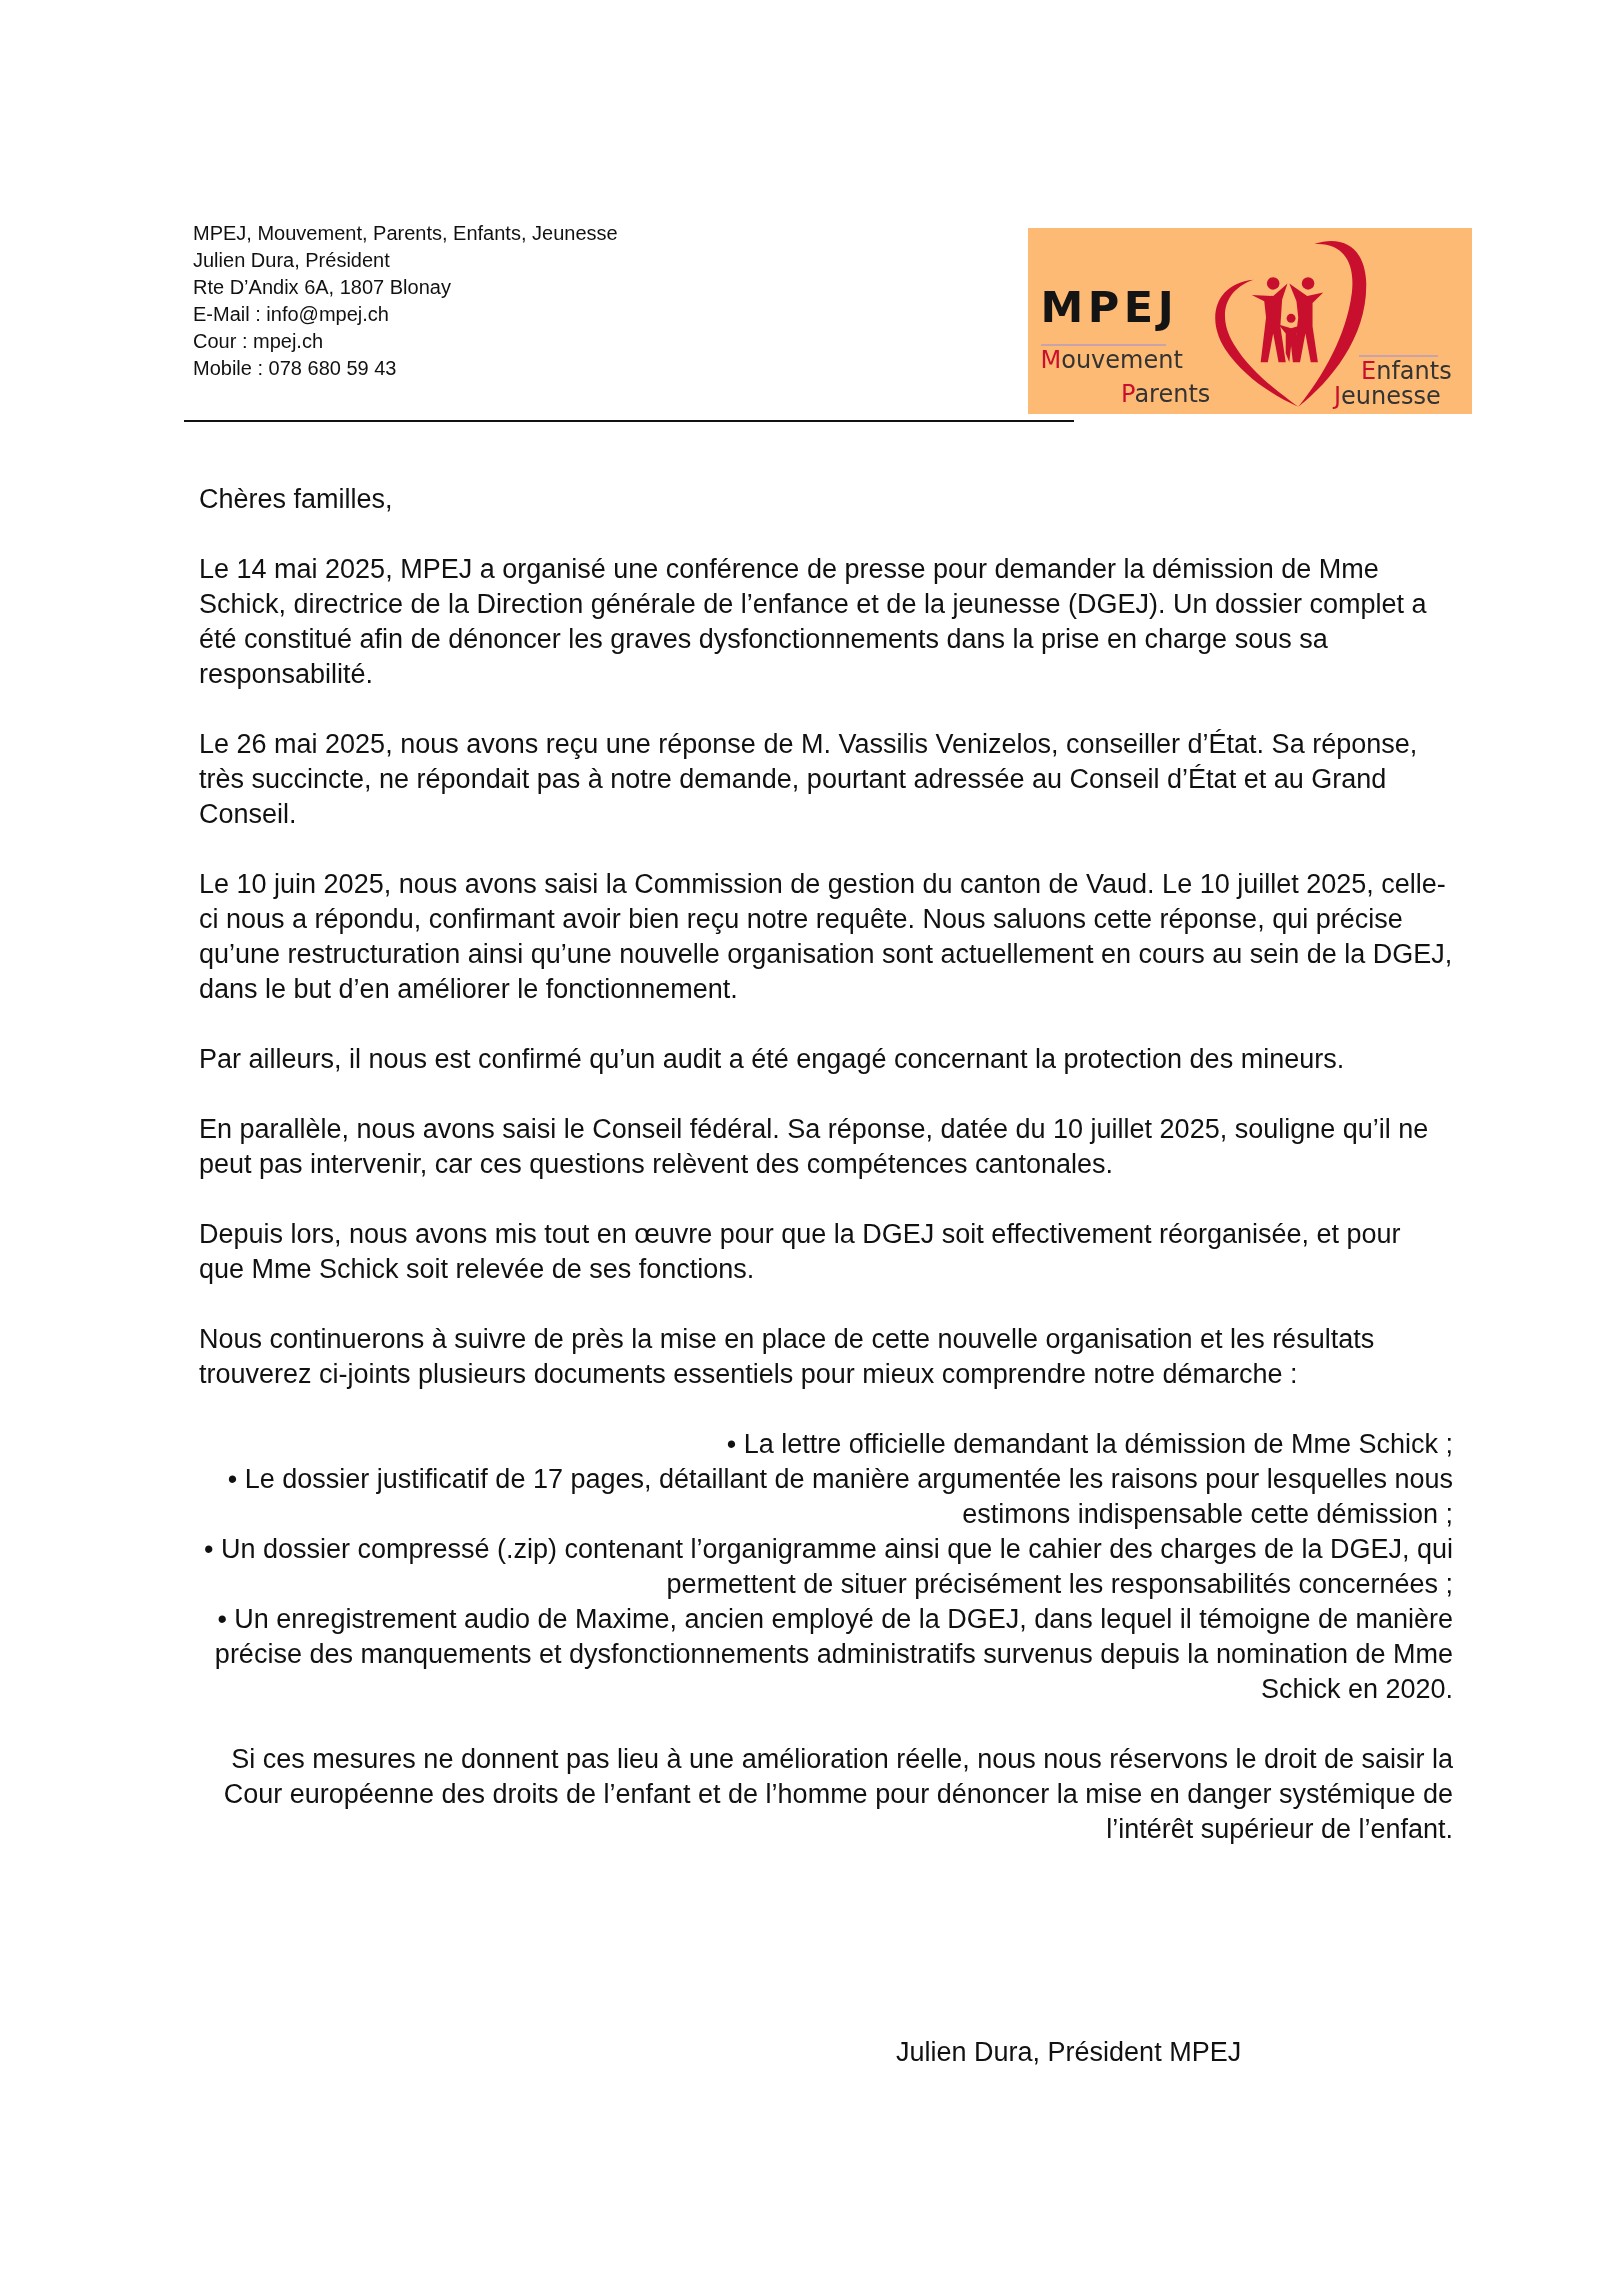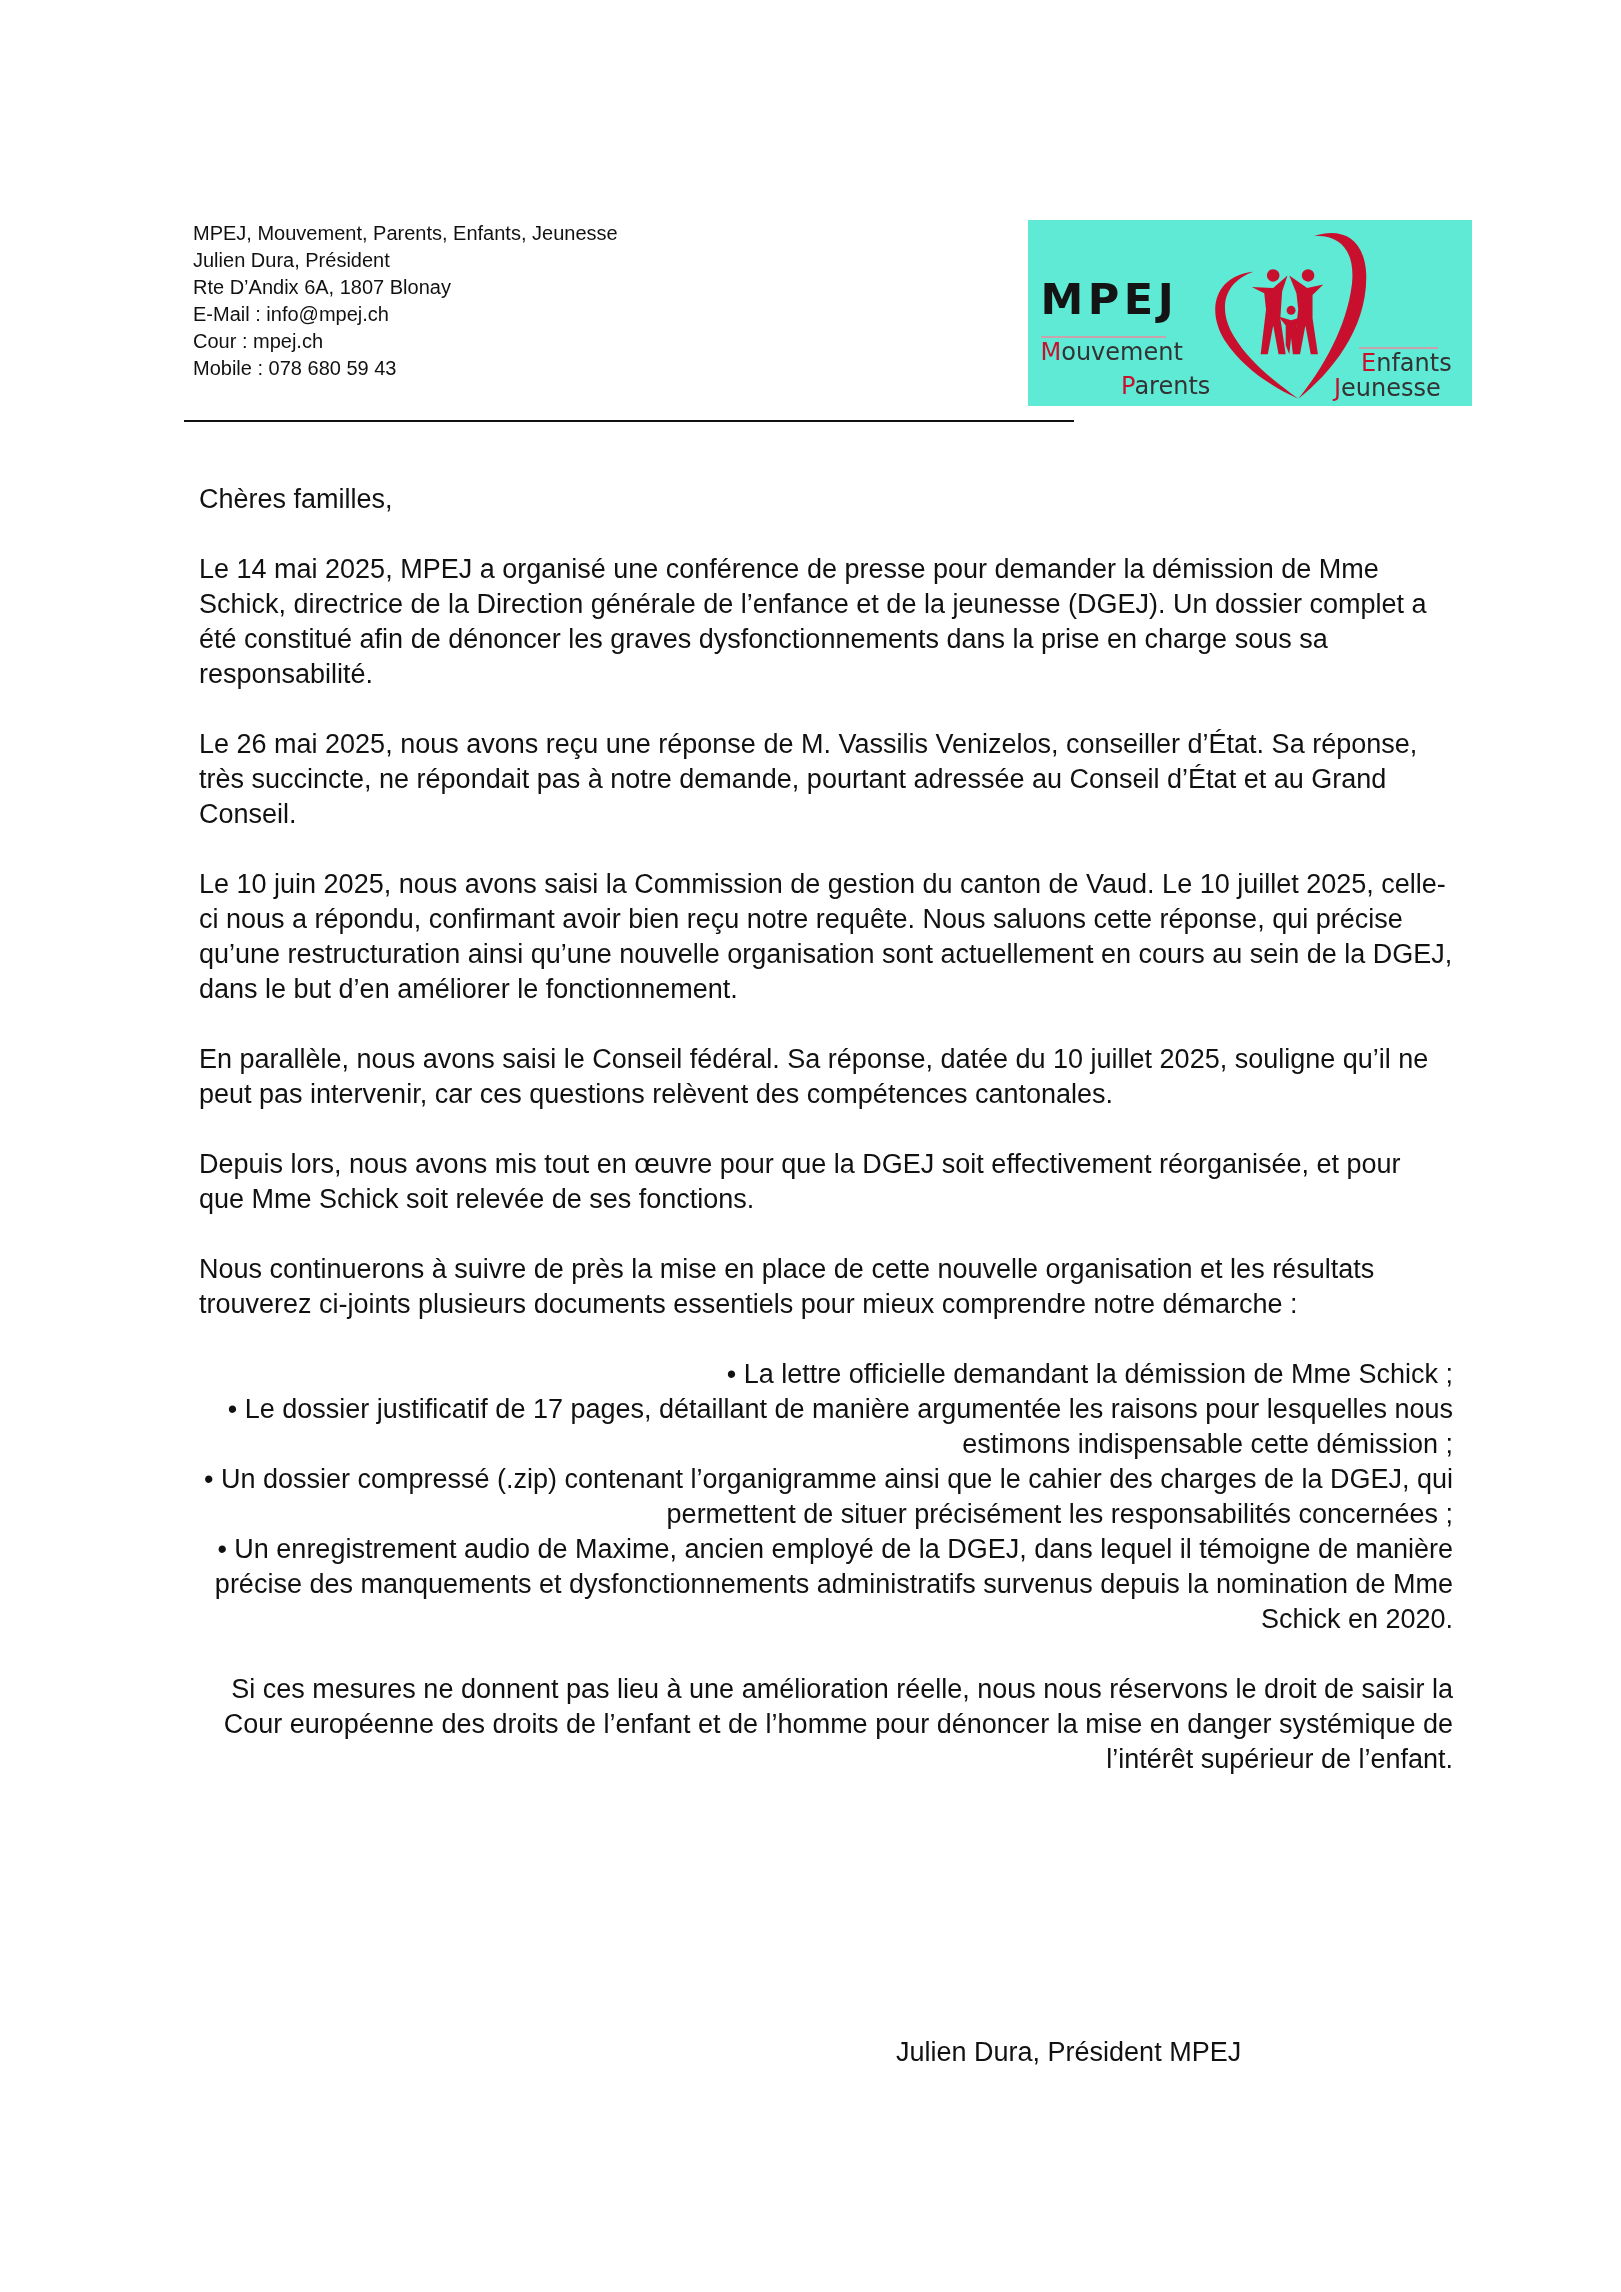--- a/index.html
+++ b/index.html
@@ -1,21 +1,21 @@
 <!DOCTYPE html>
 <html style="font-size:14.3px"><head>
 <meta charset="utf-8">
 <style>
   html, body { margin:0; padding:0; background:#ffffff; }
   body { width:1621px; height:2293px; position:relative; overflow:hidden;
          font-family:"Liberation Sans", sans-serif; color:#111; }
   .header-info { position:absolute; left:193px; top:220px; font-size:20px; line-height:27px; }
   .header-info div { white-space:nowrap; }
   .rule { position:absolute; left:184px; top:420px; width:890px; height:2.2px; background:#111; }
-  .logo { position:absolute; left:1028px; top:220px; width:444px; height:186px; background:#5eead4; }
+  .logo { position:absolute; left:1028px; top:228px; width:444px; height:186px; background:#fdba74; }
   .logo .mpej { position:absolute; left:12.5px; top:54px; font-family:"DejaVu Sans", sans-serif; font-weight:bold;
                 font-size:43px; letter-spacing:4.5px; color:#141414; }
   .logo .uline-l { position:absolute; left:12.5px; top:116px; width:125px; height:1.8px; background:#c9a3ab; }
   .logo .uline-r { position:absolute; left:331px; top:127px; width:79px; height:1.8px; background:#c9a3ab; }
   .logo .word { position:absolute; font-family:"DejaVu Sans", sans-serif; font-size:24px; color:#333; white-space:nowrap; }
   .logo .word .init { color:#c8102e; }
   .logo .w-mouvement { left:12.5px; top:118px; }
   .logo .w-parents { left:93px; top:152px; }
   .logo .w-enfants { left:333px; top:129px; }
   .logo .w-jeunesse { left:306px; top:154px; }
@@ -64,20 +64,21 @@
       <path d="M90 108 L 104 112 L 118 108 L 110 118 L 110 140 L 106 150 L 104 132 L 102 150 L 98 140 L 98 118 Z"></path>
     </g>
   </svg>
 </div>
 
 <div class="body-text">
   <p>Chères familles,</p>
   <p>Le 14 mai 2025, MPEJ a organisé une conférence de presse pour demander la démission de Mme Schick, directrice de la Direction générale de l’enfance et de la jeunesse (DGEJ). Un dossier complet a été constitué afin de dénoncer les graves dysfonctionnements dans la prise en charge sous sa responsabilité.</p>
   <p>Le 26 mai 2025, nous avons reçu une réponse de M. Vassilis Venizelos, conseiller d’État. Sa réponse, très succincte, ne répondait pas à notre demande, pourtant adressée au Conseil d’État et au Grand Conseil.</p>
   <p>Le 10 juin 2025, nous avons saisi la Commission de gestion du canton de Vaud. Le 10 juillet 2025, celle-ci nous a répondu, confirmant avoir bien reçu notre requête. Nous saluons cette réponse, qui précise qu’une restructuration ainsi qu’une nouvelle organisation sont actuellement en cours au sein de la DGEJ, dans le but d’en améliorer le fonctionnement.</p>
+  <p>Par ailleurs, il nous est confirmé qu’un audit a été engagé concernant la protection des mineurs.</p>
   <p>En parallèle, nous avons saisi le Conseil fédéral. Sa réponse, datée du 10 juillet 2025, souligne qu’il ne peut pas intervenir, car ces questions relèvent des compétences cantonales.</p>
   <p>Depuis lors, nous avons mis tout en œuvre pour que la DGEJ soit effectivement réorganisée, et pour que Mme Schick soit relevée de ses fonctions.</p>
   <p>Nous continuerons à suivre de près la mise en place de cette nouvelle organisation et les résultats trouverez ci-joints plusieurs documents essentiels pour mieux comprendre notre démarche :</p>
   <div style="margin-bottom:35px;">
     <p class="tight">• La lettre officielle demandant la démission de Mme Schick ;</p>
     <p class="tight">• Le dossier justificatif de 17 pages, détaillant de manière argumentée les raisons pour lesquelles nous estimons indispensable cette démission ;</p>
     <p class="tight">• Un dossier compressé (.zip) contenant l’organigramme ainsi que le cahier des charges de la DGEJ, qui permettent de situer précisément les responsabilités concernées ;</p>
     <p class="tight">• Un enregistrement audio de Maxime, ancien employé de la DGEJ, dans lequel il témoigne de manière précise des manquements et dysfonctionnements administratifs survenus depuis la nomination de Mme Schick en 2020.</p>
   </div>
   <p class="tight">Si ces mesures ne donnent pas lieu à une amélioration réelle, nous nous réservons le droit de saisir la Cour européenne des droits de l’enfant et de l’homme pour dénoncer la mise en danger systémique de l’intérêt supérieur de l’enfant.</p>

